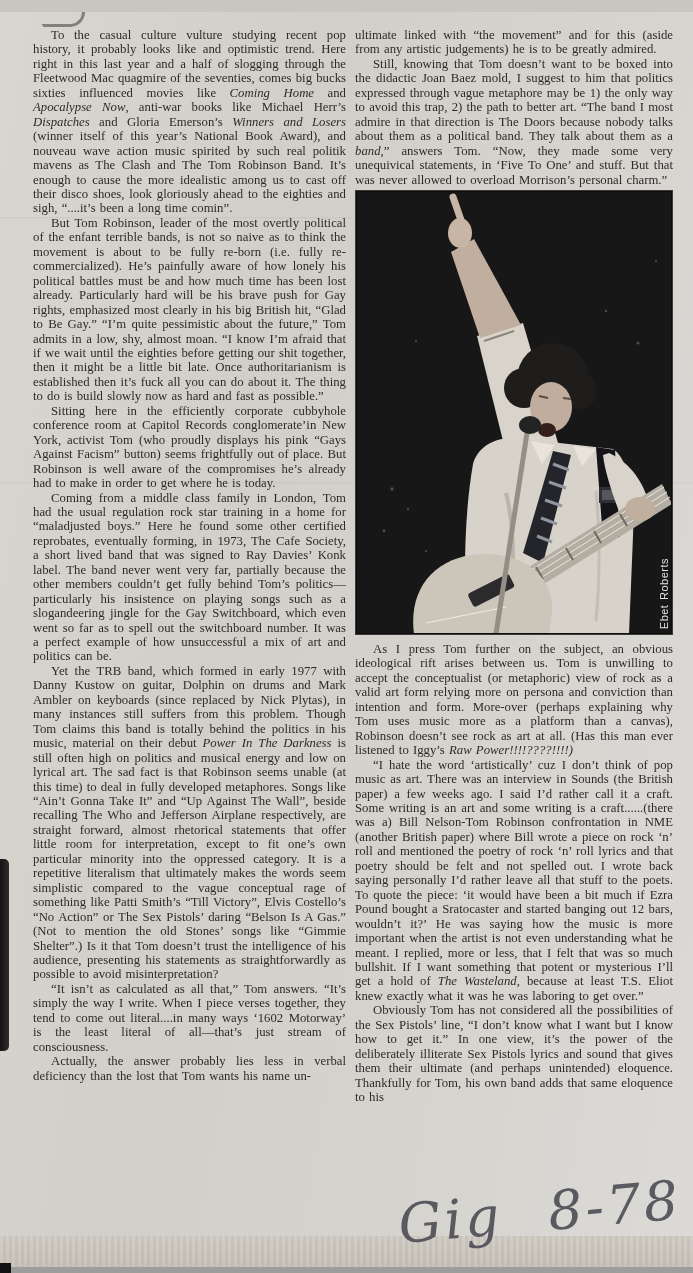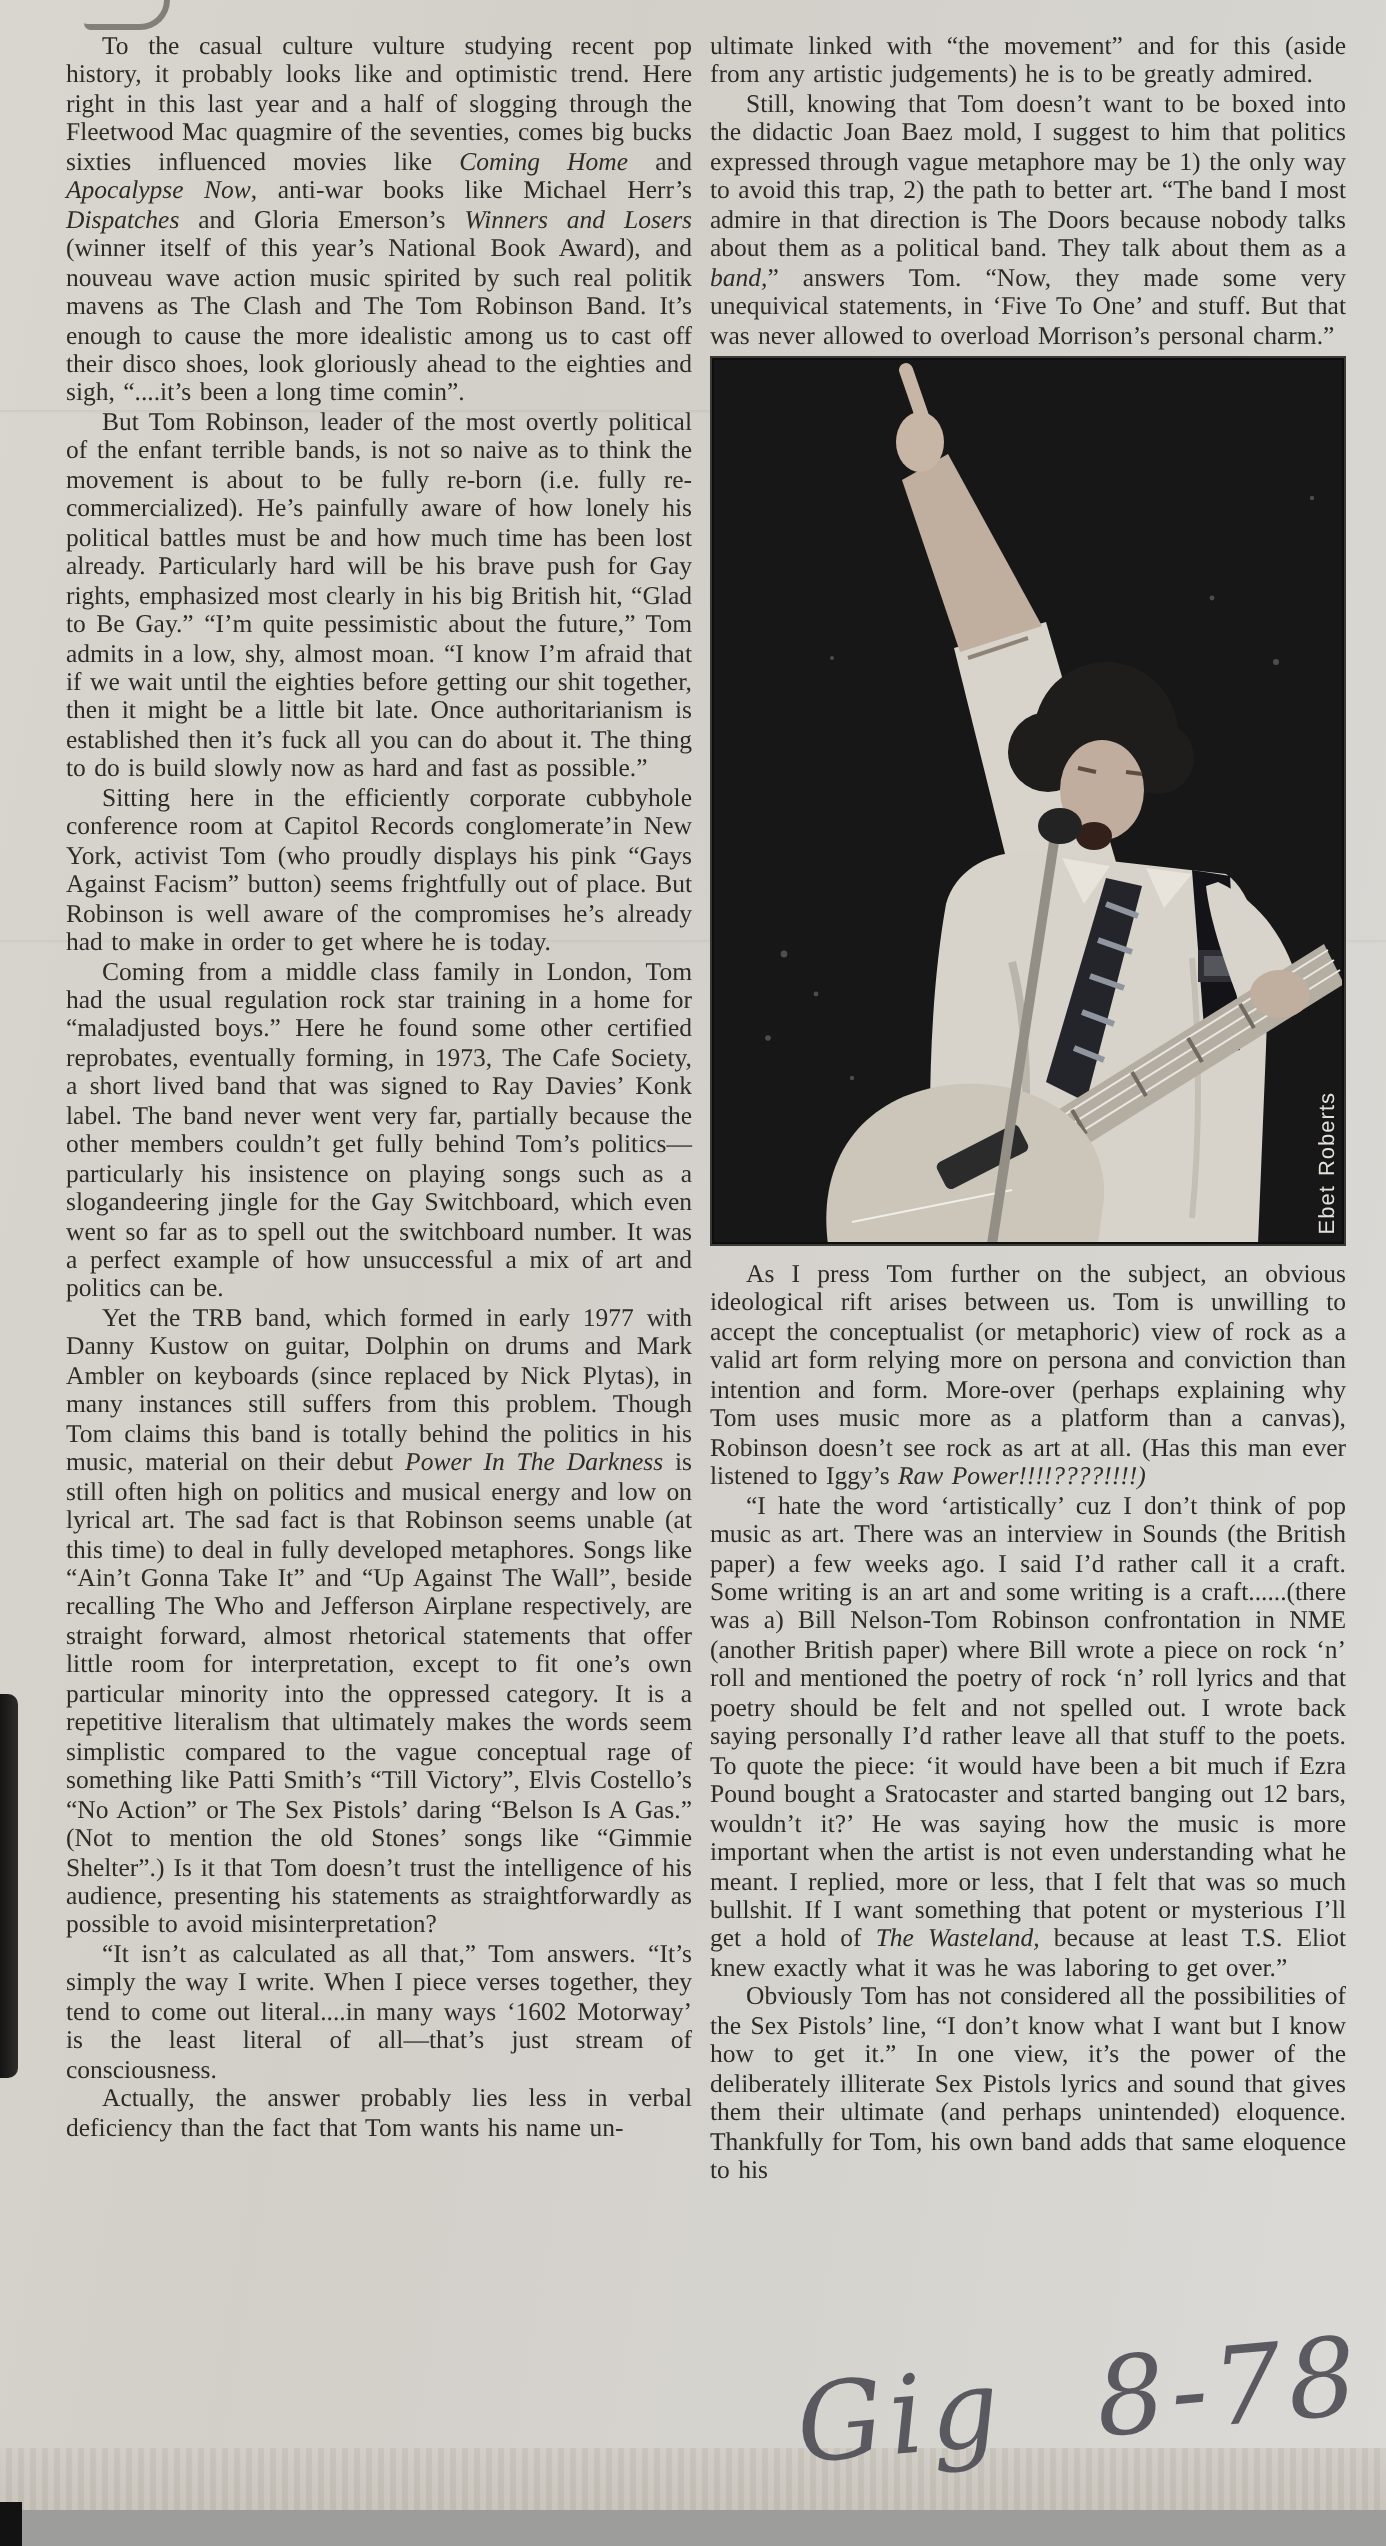--- a/index.html
+++ b/index.html
@@ -4,20 +4,21 @@
 <style>
   html,body { margin:0; padding:0; }
   body {
     width:693px; height:1273px; position:relative; overflow:hidden;
     background:#c9c6c0;
     font-family:"Liberation Serif", serif;
   }
   .page {
     position:absolute; inset:0;
     background:linear-gradient(100deg,#d9d6d0 0%,#d2cfc9 35%,#d6d4cf 70%,#dcdad6 100%);
+    margin-top:12px;
   }
   
   .page:before {
     content:""; position:absolute; inset:0; pointer-events:none;
     background:
       linear-gradient(to bottom, rgba(120,115,105,.12) 0, rgba(120,115,105,0) 2px) 0 205px/360px 3px no-repeat,
       linear-gradient(to bottom, rgba(120,115,105,.10) 0, rgba(120,115,105,0) 2px) 0 470px/693px 3px no-repeat;
   }
   .tear {
     position:absolute; left:42px; top:0; width:40px; height:12px;
@@ -77,21 +78,21 @@
   <div class="tear"></div>
 
   <div class="cols">
     <div class="col left">
         <p class="para indent"><span>To the casual culture vulture studying recent pop history, it probably looks like and optimistic trend. Here right in this last year and a half of slogging through the Fleetwood Mac quagmire of the seventies, comes big bucks sixties influenced movies like </span><span class="ital">Coming Home</span><span> and </span><span class="ital">Apocalypse Now</span><span>, anti-war books like Michael Herr’s </span><span class="ital">Dispatches</span><span> and Gloria Emerson’s </span><span class="ital">Winners and Losers</span><span> (winner itself of this year’s National Book Award), and nouveau wave action music spirited by such real politik mavens as The Clash and The Tom Robinson Band. It’s enough to cause the more idealistic among us to cast off their disco shoes, look gloriously ahead to the eighties and sigh, “....it’s been a long time comin”.</span></p>
         <p class="para indent"><span>But Tom Robinson, leader of the most overtly political of the enfant terrible bands, is not so naive as to think the movement is about to be fully re-born (i.e. fully re-commercialized). He’s painfully aware of how lonely his political battles must be and how much time has been lost already. Particularly hard will be his brave push for Gay rights, emphasized most clearly in his big British hit, “Glad to Be Gay.” “I’m quite pessimistic about the future,” Tom admits in a low, shy, almost moan. “I know I’m afraid that if we wait until the eighties before getting our shit together, then it might be a little bit late. Once authoritarianism is established then it’s fuck all you can do about it. The thing to do is build slowly now as hard and fast as possible.”</span></p>
         <p class="para indent"><span>Sitting here in the efficiently corporate cubbyhole conference room at Capitol Records conglomerate’in New York, activist Tom (who proudly displays his pink “Gays Against Facism” button) seems frightfully out of place. But Robinson is well aware of the compromises he’s already had to make in order to get where he is today.</span></p>
         <p class="para indent"><span>Coming from a middle class family in London, Tom had the usual regulation rock star training in a home for “maladjusted boys.” Here he found some other certified reprobates, eventually forming, in 1973, The Cafe Society, a short lived band that was signed to Ray Davies’ Konk label. The band never went very far, partially because the other members couldn’t get fully behind Tom’s politics—particularly his insistence on playing songs such as a slogandeering jingle for the Gay Switchboard, which even went so far as to spell out the switchboard number. It was a perfect example of how unsuccessful a mix of art and politics can be.</span></p>
         <p class="para indent"><span>Yet the TRB band, which formed in early 1977 with Danny Kustow on guitar, Dolphin on drums and Mark Ambler on keyboards (since replaced by Nick Plytas), in many instances still suffers from this problem. Though Tom claims this band is totally behind the politics in his music, material on their debut </span><span class="ital">Power In The Darkness</span><span> is still often high on politics and musical energy and low on lyrical art. The sad fact is that Robinson seems unable (at this time) to deal in fully developed metaphores. Songs like “Ain’t Gonna Take It” and “Up Against The Wall”, beside recalling The Who and Jefferson Airplane respectively, are straight forward, almost rhetorical statements that offer little room for interpretation, except to fit one’s own particular minority into the oppressed category. It is a repetitive literalism that ultimately makes the words seem simplistic compared to the vague conceptual rage of something like Patti Smith’s “Till Victory”, Elvis Costello’s “No Action” or The Sex Pistols’ daring “Belson Is A Gas.” (Not to mention the old Stones’ songs like “Gimmie Shelter”.) Is it that Tom doesn’t trust the intelligence of his audience, presenting his statements as straightforwardly as possible to avoid misinterpretation?</span></p>
         <p class="para indent"><span>“It isn’t as calculated as all that,” Tom answers. “It’s simply the way I write. When I piece verses together, they tend to come out literal....in many ways ‘1602 Motorway’ is the least literal of all—that’s just stream of consciousness.</span></p>
-        <p class="para indent"><span>Actually, the answer probably lies less in verbal deficiency than the fact that Tom wants his name un-</span></p>
+        <p class="para indent"><span>Actually, the answer probably lies less in verbal deficiency than the lost that Tom wants his name un-</span></p>
       </div>
 
     <div class="col right">
       <div>
           <p class="para"><span>ultimate linked with “the movement” and for this (aside from any artistic judgements) he is to be greatly admired.</span></p>
           <p class="para indent"><span>Still, knowing that Tom doesn’t want to be boxed into the didactic Joan Baez mold, I suggest to him that politics expressed through vague metaphore may be 1) the only way to avoid this trap, 2) the path to better art. “The band I most admire in that direction is The Doors because nobody talks about them as a political band. They talk about them as a </span><span class="ital">band,</span><span>” answers Tom. “Now, they made some very unequivical statements, in ‘Five To One’ and stuff. But that was never allowed to overload Morrison’s personal charm.”</span></p>
         </div>
 
       <figure class="photo">
         <svg viewBox="0 0 316 443" width="316" height="443" role="img">

